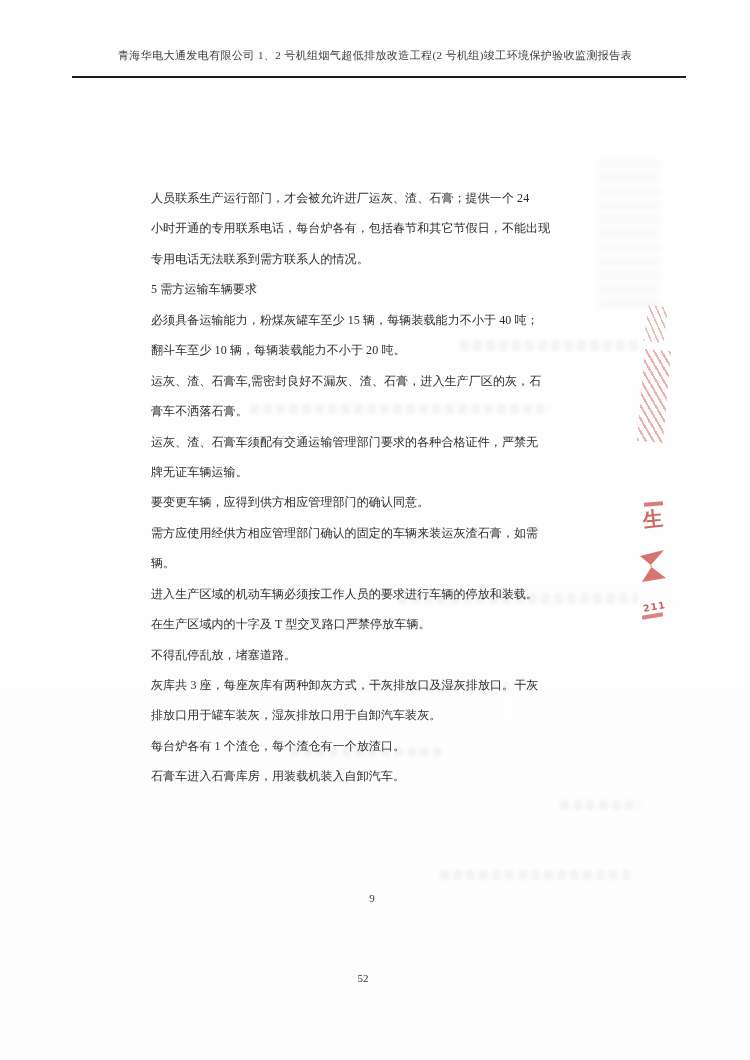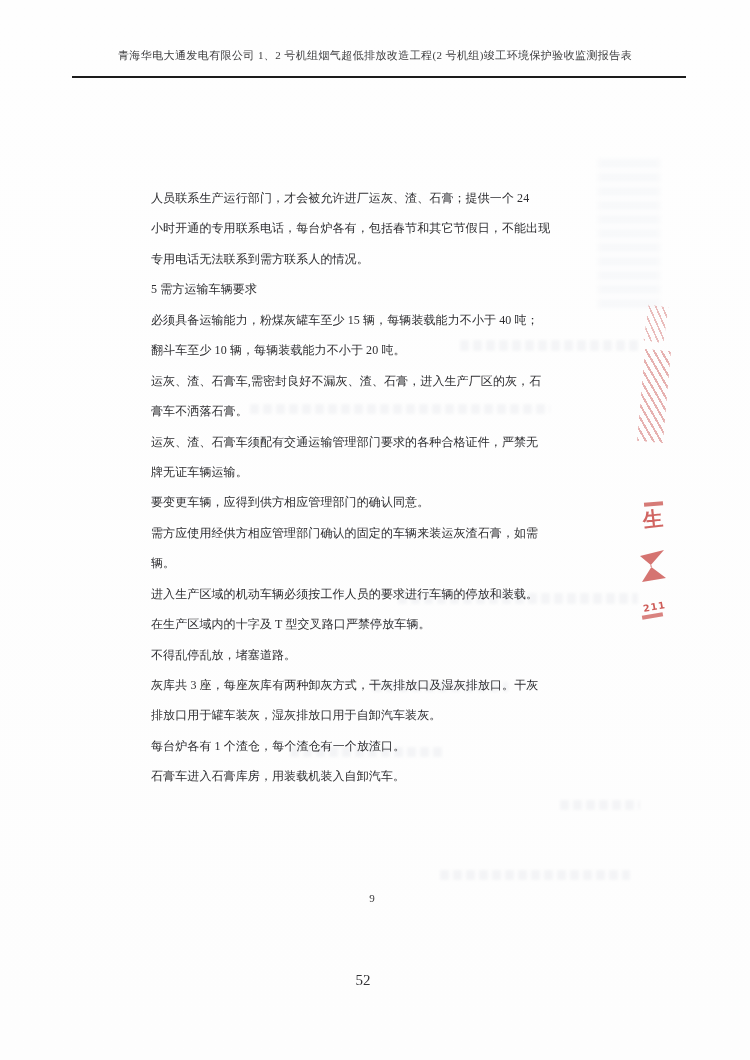--- a/index.html
+++ b/index.html
@@ -47,21 +47,21 @@
     position: absolute;
     left: 151px; top: 892px; width: 442px;
     text-align: center;
     font-size: 11px;
     color: #3a3a3c;
   }
   .outer-pagenum {
     position: absolute;
     left: 330px; top: 972px; width: 66px;
     text-align: center;
-    font-size: 15px;
+    font-size: 11px;
     color: #333336;
   }
   
   .stamp-frag { position: absolute; pointer-events: none; }
   .stamp-hatch-small {
     left: 646px; top: 306px; width: 20px; height: 36px;
     background: repeating-linear-gradient(58deg, rgba(198,72,70,.55) 0 1.6px, transparent 1.6px 6px);
     transform: rotate(8deg);
     opacity: .65;
   }

